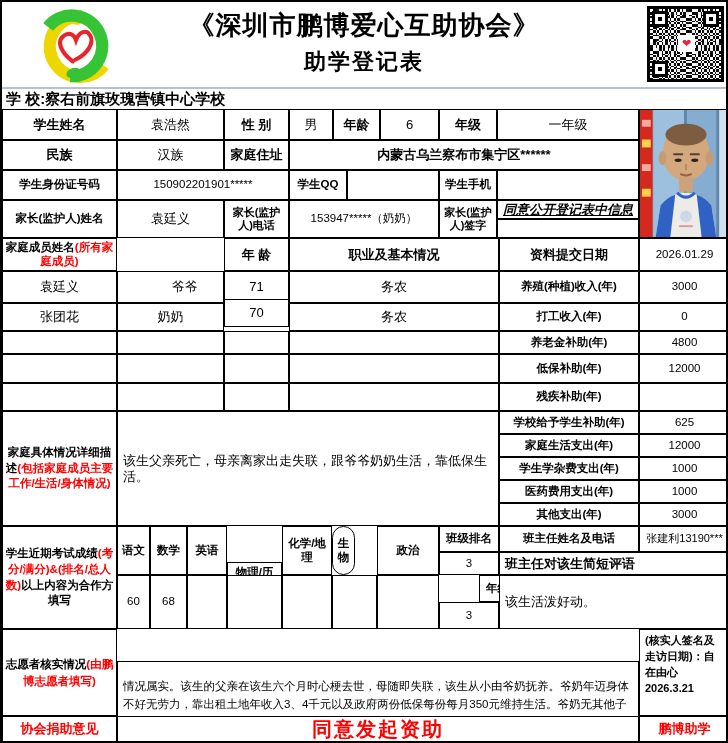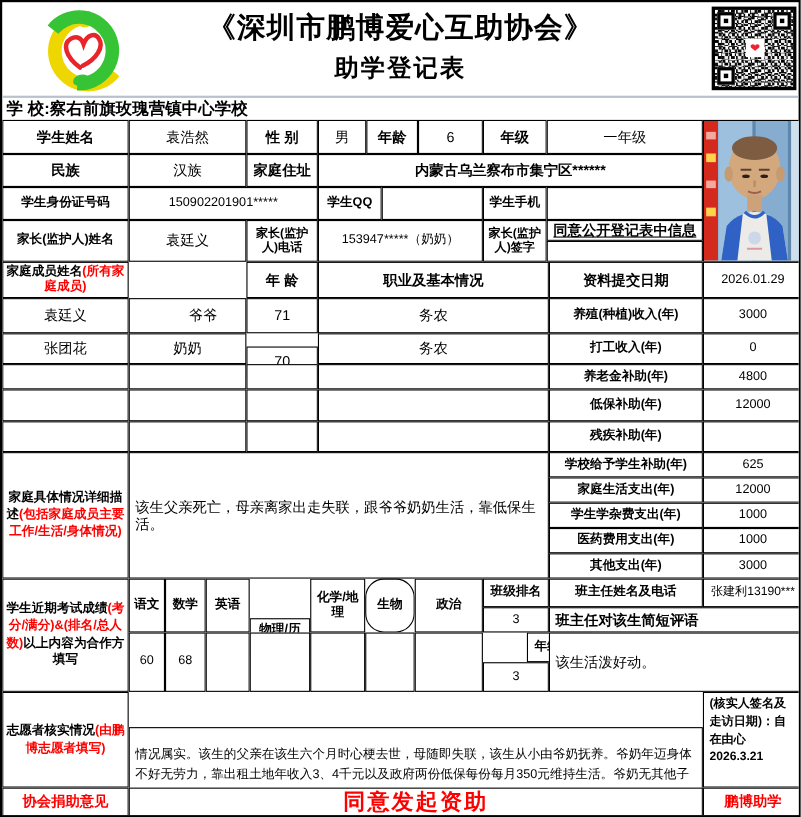--- a/index.html
+++ b/index.html
@@ -31,21 +31,21 @@
   .cell { position:absolute; background:#fff; border:1px solid #000;
           display:flex; align-items:center; justify-content:center;
           text-align:center; font-size:13px; line-height:1.2; overflow:hidden; }
   .b { font-weight:bold; }
   .red { color:#f00; }
   .sm { font-size:11.5px; }
   .xs { font-size:11px; }
   .left { justify-content:flex-start; text-align:left; padding:2px 5px; }
   .topleft { align-items:flex-start; justify-content:flex-start; text-align:left; padding:3px 5px; }
   .wrap { flex-wrap:wrap; padding:1px 2px; }
-  .u { text-decoration:underline; }
+  .u { text-decoration:underline;font-style:italic; }
   .big { font-size:20px; letter-spacing:2px; }
   .photo-cell { padding:0; }
   .photo-cell svg { display:block; width:100%; height:100%; }
 </style>
 </head>
 <body>
 
 <div class="page">
 
   <svg class="logo" viewBox="0 0 100 100">
@@ -145,21 +145,21 @@
 
     <div class="cell" style="left:0;top:162px;width:115px;height:32px;">袁廷义</div>
     <div class="cell" style="left:115px;top:162px;width:107px;height:32px;padding-left:28px;">爷爷</div>
     <div class="cell" style="left:222px;top:162px;width:65px;height:32px;">71</div>
     <div class="cell" style="left:287px;top:162px;width:210px;height:32px;">务农</div>
     <div class="cell b sm" style="left:497px;top:162px;width:140px;height:32px;">养殖(种植)收入(年)</div>
     <div class="cell sm" style="left:637px;top:162px;width:91px;height:32px;">3000</div>
 
     <div class="cell" style="left:0;top:194px;width:115px;height:28px;">张团花</div>
     <div class="cell" style="left:115px;top:194px;width:107px;height:28px;">奶奶</div>
-    <div class="cell" style="left:222px;top:206px;width:65px;height:28px;">70</div>
+    <div class="cell" style="left:222px;top:190px;width:65px;height:28px;">70</div>
     <div class="cell" style="left:287px;top:194px;width:210px;height:28px;">务农</div>
     <div class="cell b sm" style="left:497px;top:194px;width:140px;height:28px;">打工收入(年)</div>
     <div class="cell sm" style="left:637px;top:194px;width:91px;height:28px;">0</div>
 
     <div class="cell" style="left:0;top:222px;width:115px;height:23px;"></div>
     <div class="cell" style="left:115px;top:222px;width:107px;height:23px;"></div>
     <div class="cell" style="left:222px;top:222px;width:65px;height:23px;"></div>
     <div class="cell" style="left:287px;top:222px;width:210px;height:23px;"></div>
     <div class="cell b sm" style="left:497px;top:222px;width:140px;height:23px;">养老金补助(年)</div>
     <div class="cell sm" style="left:637px;top:222px;width:91px;height:23px;">4800</div>
@@ -196,21 +196,21 @@
 
     <div class="cell sm wrap" style="left:0;top:417px;width:115px;height:103px;line-height:1.35;">
         <span><span class="b">学生近期考试成绩</span><span class="b red">(考分/满分)&amp;(排名/总人数)</span><span class="b">以上内容为合作方填写</span></span>
       </div>
 
     <div class="cell b sm" style="left:115px;top:417px;width:33px;height:49px;">语文</div>
     <div class="cell b sm" style="left:148px;top:417px;width:37px;height:49px;">数学</div>
     <div class="cell b sm" style="left:185px;top:417px;width:40px;height:49px;">英语</div>
     <div class="cell b sm wrap" style="left:225px;top:417px;width:55px;height:36px;margin-top:36px;">物理/历史</div>
     <div class="cell b sm wrap" style="left:280px;top:417px;width:50px;height:49px;">化学/地理</div>
-    <div class="cell b sm" style="left:330px;top:417px;width:45px;height:49px;border-radius:17px;">生物</div>
+    <div class="cell b sm" style="left:330px;top:417px;width:23px;height:49px;border-radius:17px;">生物</div>
     <div class="cell b sm" style="left:375px;top:417px;width:62px;height:49px;">政治</div>
 
     <div class="cell sm" style="left:115px;top:466px;width:33px;height:54px;">60</div>
     <div class="cell sm" style="left:148px;top:466px;width:37px;height:54px;">68</div>
     <div class="cell sm" style="left:185px;top:466px;width:40px;height:54px;"></div>
     <div class="cell sm" style="left:225px;top:466px;width:55px;height:54px;"></div>
     <div class="cell sm" style="left:280px;top:466px;width:50px;height:54px;"></div>
     <div class="cell sm" style="left:330px;top:466px;width:45px;height:54px;"></div>
     <div class="cell sm" style="left:375px;top:466px;width:62px;height:54px;"></div>
 

